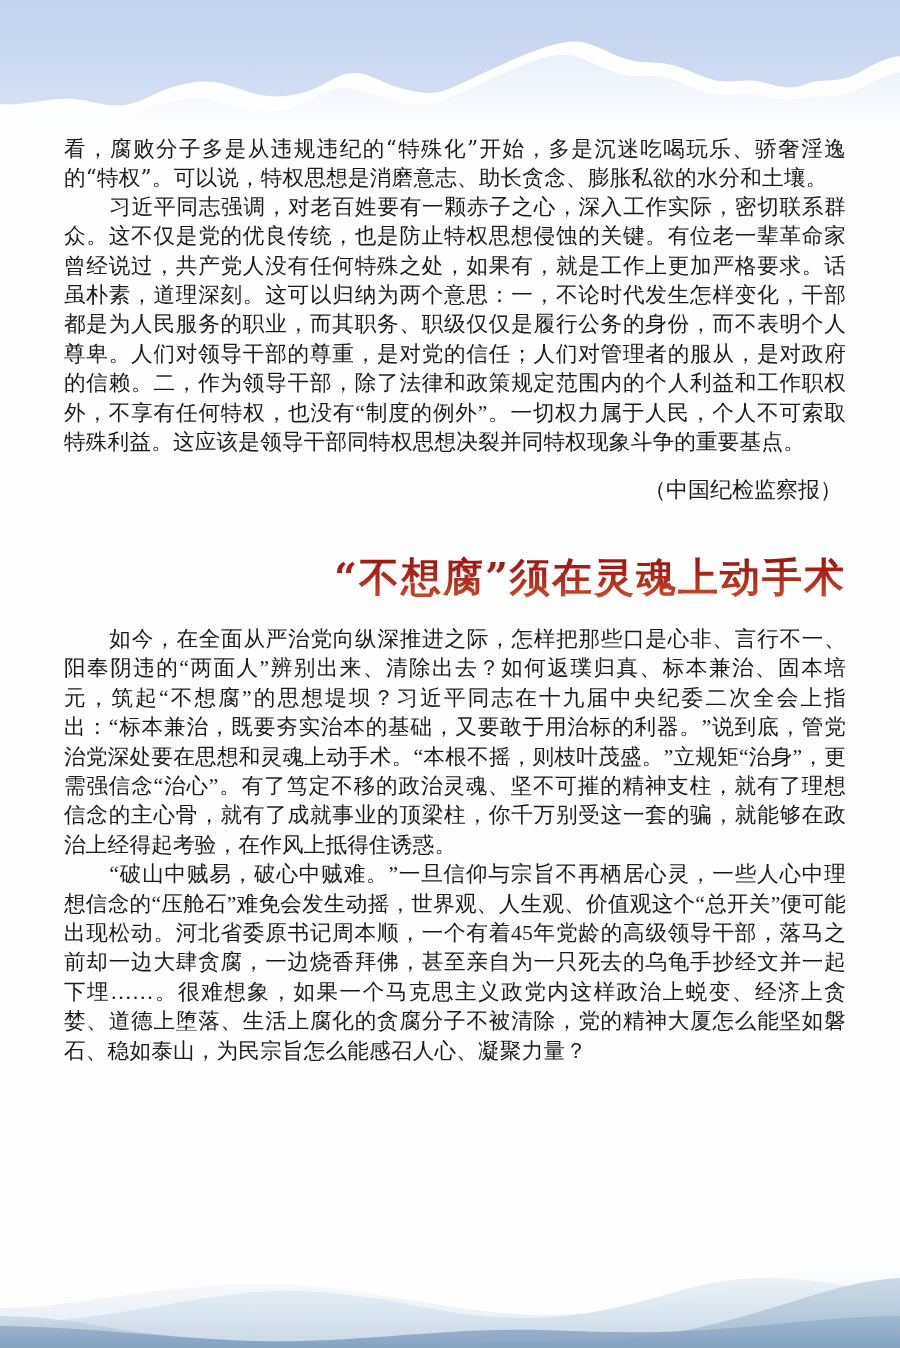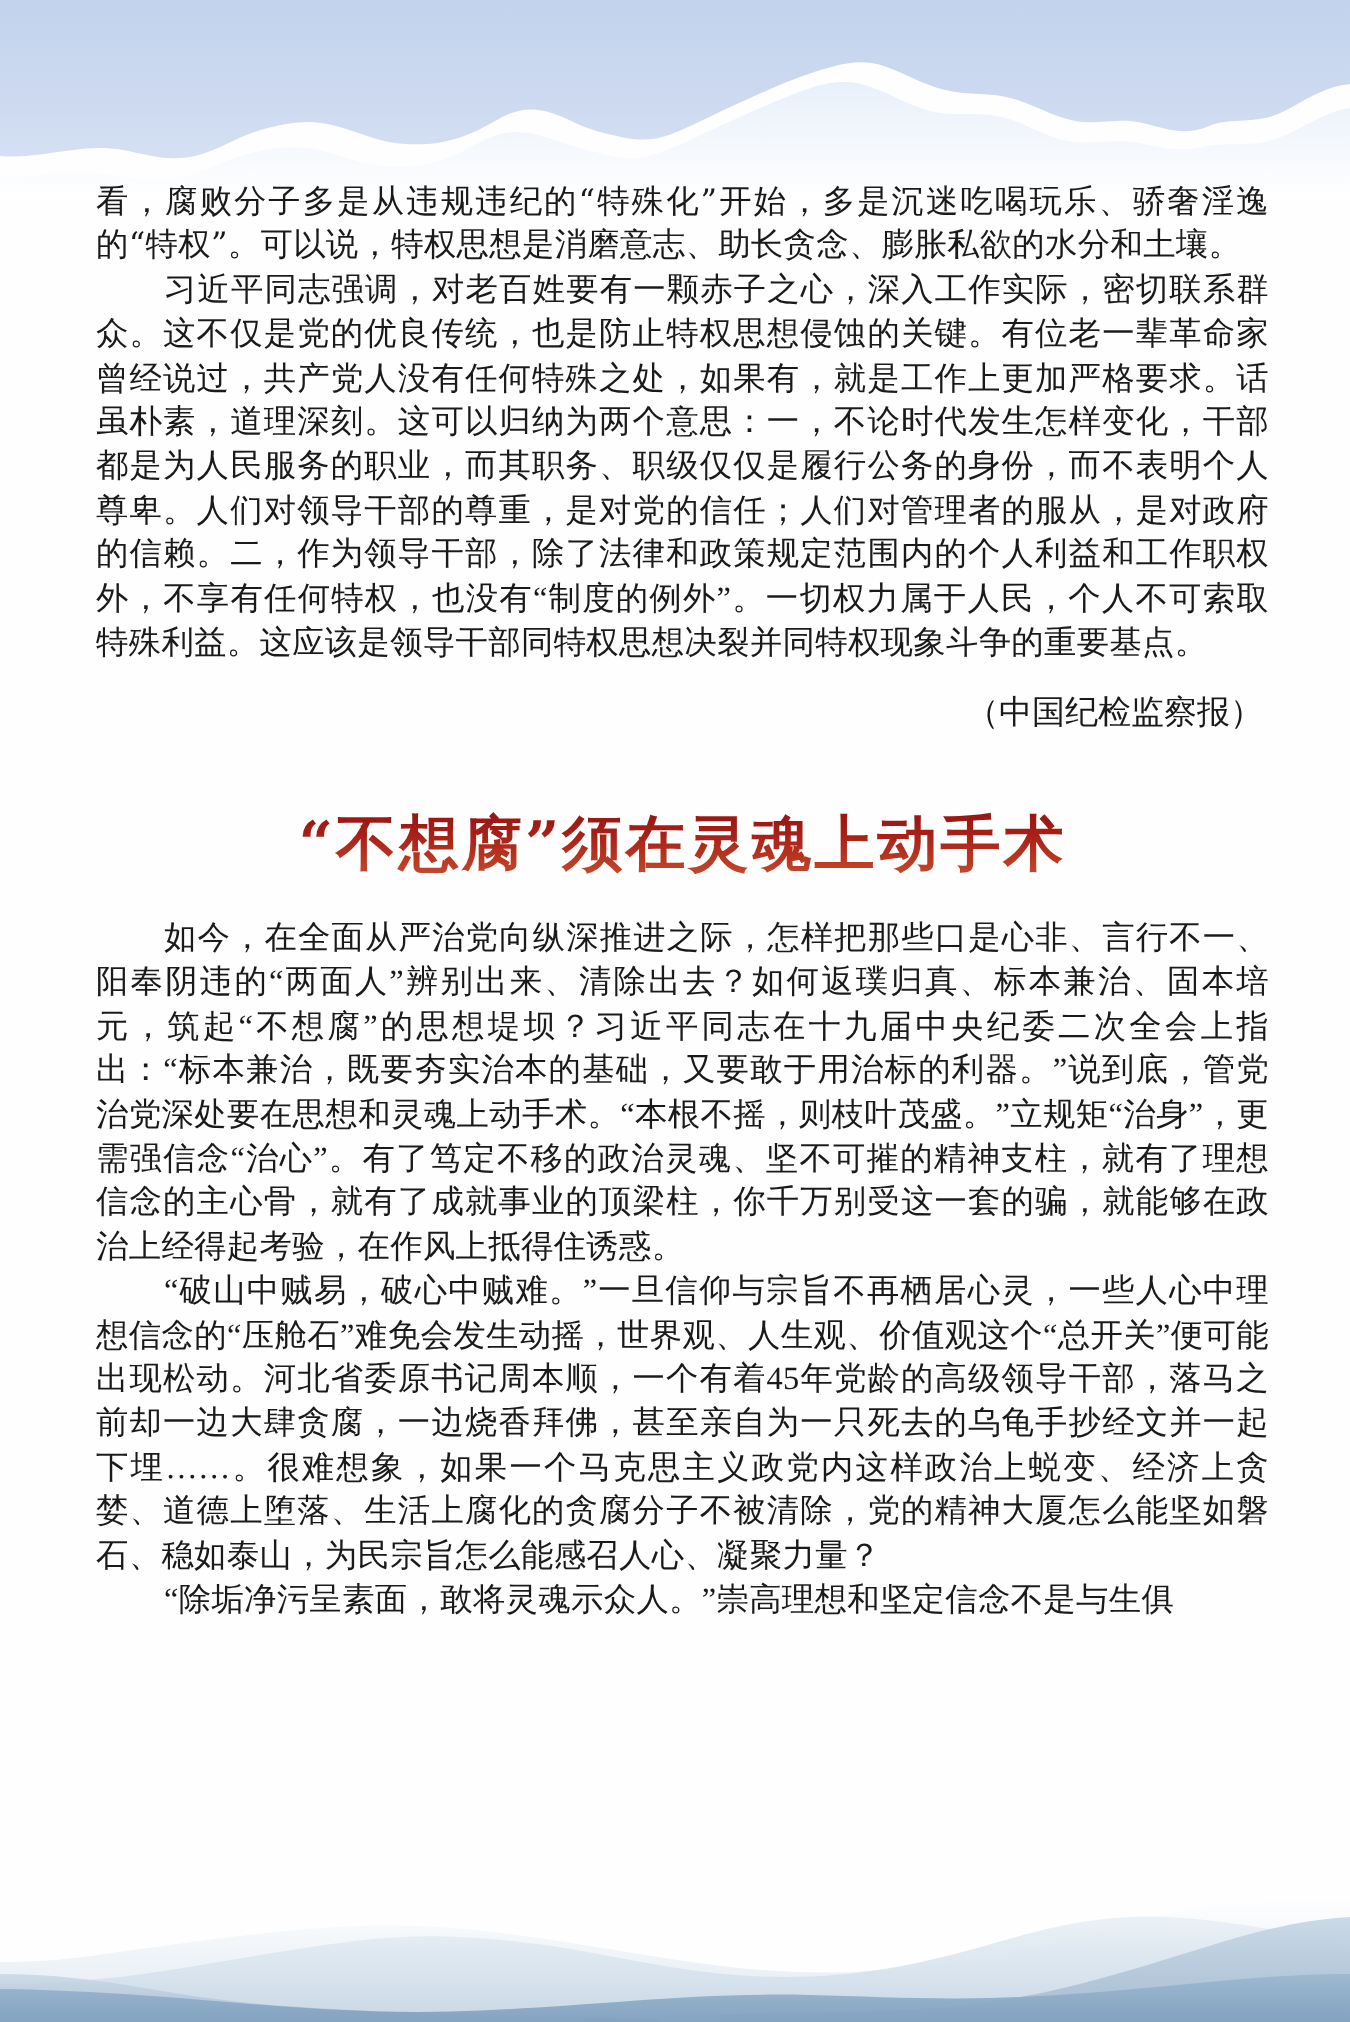--- a/index.html
+++ b/index.html
@@ -45,21 +45,21 @@
     height: 110px;
     overflow: hidden;
     pointer-events: none;
   }
   .footer-deco svg { display: block; width: 900px; height: 110px; }
 
   
   .content {
     position: absolute;
     left: 64px;
-    top: 120px;
+    top: 134px;
     width: 782px;
   }
 
   .para {
     margin: 0 0 0 0;
     font-size: 21.6px;
     line-height: 29.4px;
     color: #1a1a1a;
     text-align: justify;
     text-justify: inter-character;
@@ -76,21 +76,21 @@
     line-height: 29.4px;
     color: #1a1a1a;
     text-align: right;
     padding-right: 4px;
     font-family: "DejaVu Serif", "Liberation Serif", serif;
   }
 
   
   .article-title {
     margin: 46px 0 22px 0;
-    text-align: center;
+    text-align: right;
     font-size: 40px;
     line-height: 52px;
     font-weight: 700;
     letter-spacing: 2px;
     font-family: "DejaVu Serif", "Liberation Serif", serif;
     background: linear-gradient(180deg, #8f1410 0%, #a82018 38%, #bb3a22 72%, #c4563a 100%);
     -webkit-background-clip: text;
     background-clip: text;
     color: #a32018;
     -webkit-text-fill-color: transparent;
@@ -175,21 +175,20 @@
       <p class="para">看，腐败分子多是从违规违纪的“特殊化”开始，多是沉迷吃喝玩乐、骄奢淫逸的“特权”。可以说，特权思想是消磨意志、助长贪念、膨胀私欲的水分和土壤。</p>
       <p class="para indent">习近平同志强调，对老百姓要有一颗赤子之心，深入工作实际，密切联系群众。这不仅是党的优良传统，也是防止特权思想侵蚀的关键。有位老一辈革命家曾经说过，共产党人没有任何特殊之处，如果有，就是工作上更加严格要求。话虽朴素，道理深刻。这可以归纳为两个意思：一，不论时代发生怎样变化，干部都是为人民服务的职业，而其职务、职级仅仅是履行公务的身份，而不表明个人尊卑。人们对领导干部的尊重，是对党的信任；人们对管理者的服从，是对政府的信赖。二，作为领导干部，除了法律和政策规定范围内的个人利益和工作职权外，不享有任何特权，也没有“制度的例外”。一切权力属于人民，个人不可索取特殊利益。这应该是领导干部同特权思想决裂并同特权现象斗争的重要基点。</p>
       <div class="source-line">（中国纪检监察报）</div>
     </div>
 
     <h1 class="article-title">“不想腐”须在灵魂上动手术</h1>
 
     <div class="section-body">
       <p class="para indent">如今，在全面从严治党向纵深推进之际，怎样把那些口是心非、言行不一、阳奉阴违的“两面人”辨别出来、清除出去？如何返璞归真、标本兼治、固本培元，筑起“不想腐”的思想堤坝？习近平同志在十九届中央纪委二次全会上指出：“标本兼治，既要夯实治本的基础，又要敢于用治标的利器。”说到底，管党治党深处要在思想和灵魂上动手术。“本根不摇，则枝叶茂盛。”立规矩“治身”，更需强信念“治心”。有了笃定不移的政治灵魂、坚不可摧的精神支柱，就有了理想信念的主心骨，就有了成就事业的顶梁柱，你千万别受这一套的骗，就能够在政治上经得起考验，在作风上抵得住诱惑。</p>
       <p class="para indent">“破山中贼易，破心中贼难。”一旦信仰与宗旨不再栖居心灵，一些人心中理想信念的“压舱石”难免会发生动摇，世界观、人生观、价值观这个“总开关”便可能出现松动。河北省委原书记周本顺，一个有着45年党龄的高级领导干部，落马之前却一边大肆贪腐，一边烧香拜佛，甚至亲自为一只死去的乌龟手抄经文并一起下埋……。很难想象，如果一个马克思主义政党内这样政治上蜕变、经济上贪婪、道德上堕落、生活上腐化的贪腐分子不被清除，党的精神大厦怎么能坚如磐石、稳如泰山，为民宗旨怎么能感召人心、凝聚力量？</p>
-      <p class="para indent">“除垢净污呈素面，敢将灵魂示众人。”崇高理想和坚定信念不是与生俱</p>
     </div>
 
   </div>
 
   <div class="footer-deco">
     <svg viewBox="0 0 900 110" preserveAspectRatio="none" aria-hidden="true">
       <defs>
         <linearGradient id="ftrA" x1="0" y1="0" x2="0" y2="1">
           <stop offset="0%" stop-color="#ffffff"></stop>
           <stop offset="100%" stop-color="#dde7f0"></stop>

